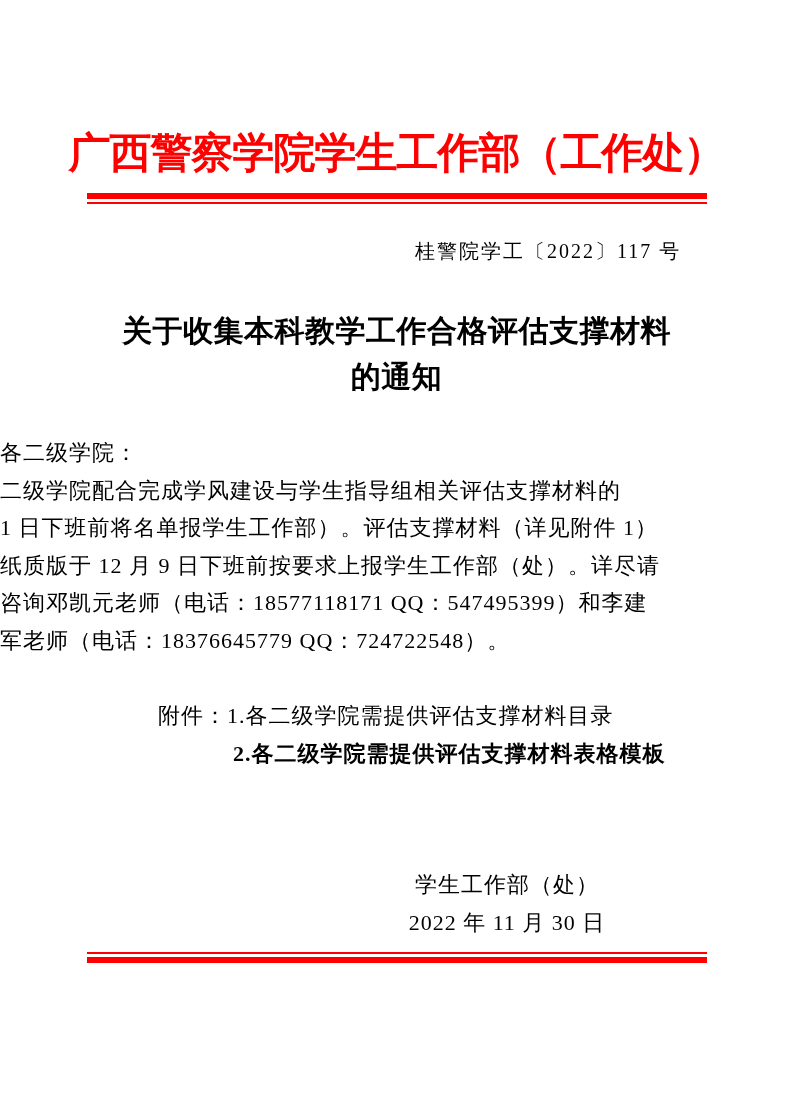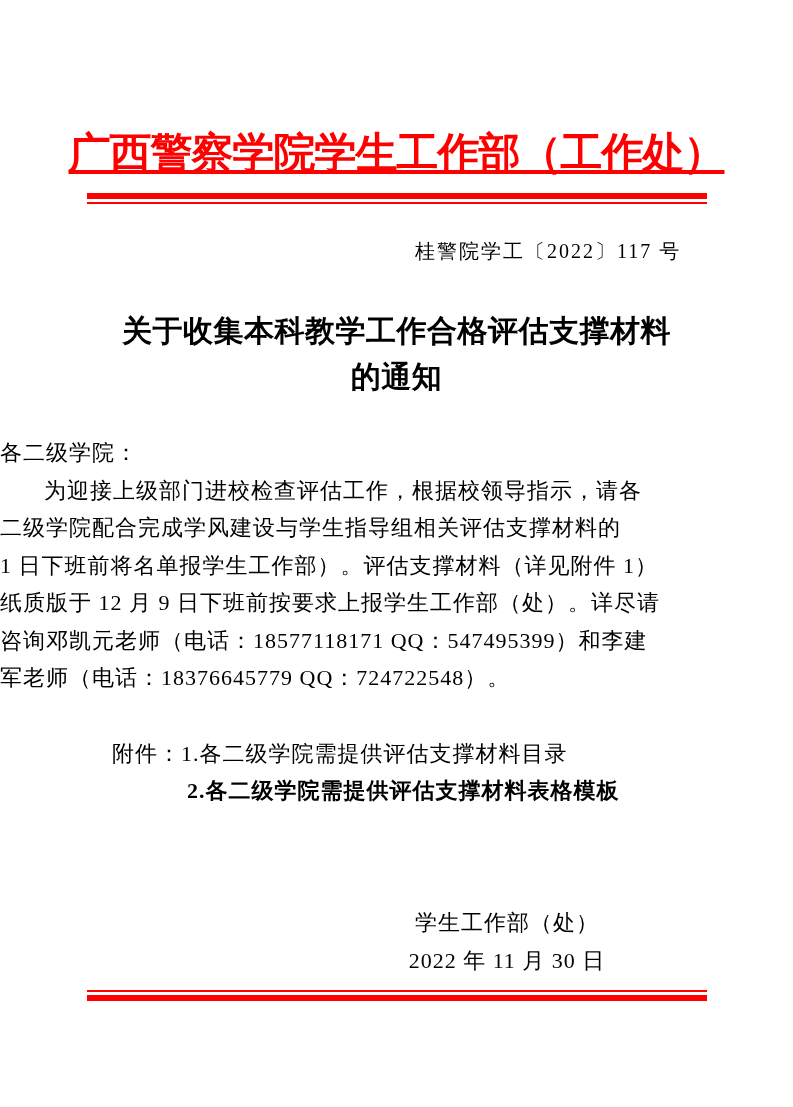--- a/index.html
+++ b/index.html
@@ -21,21 +21,20 @@
     padding-top: 122px;
   }
   .letterhead {
     text-align: center;
     font-size: 42px;
     font-weight: bold;
     letter-spacing: -1px;
     line-height: 62px;
     color: var(--accent, #ff0000);
     white-space: nowrap;
-    text-decoration: underline;
   }
   .rule {
     width: 620px;
     margin-left: 87px;
   }
   .rule-top { margin-top: 9px; }
   .rule-bottom { margin-top: 10px; }
   .rule .thick { height: 6px; background: var(--accent, #ff0000); }
   .rule .thin  { height: 2px; background: var(--accent, #ff0000); }
   .rule .gap   { height: 3px; background: transparent; }
@@ -59,21 +58,21 @@
     margin-top: 34px;
     width: 660px;
     font-size: 22px;
     line-height: 37.5px;
     letter-spacing: 1px;
   }
   .body-text .line { white-space: nowrap; }
   .body-text .indent { text-indent: 44px; }
   .attachments {
     margin-top: 38px;
-    padding-left: 68px;
+    padding-left: 114px;
     font-size: 22px;
     line-height: 37.5px;
     letter-spacing: 1px;
   }
   .attachments .att-first  { margin-left: 44px; white-space: nowrap; }
   .attachments .att-second { margin-left: 119px; white-space: nowrap; font-weight: bold; }
   .signature {
     margin-top: 94px;
     margin-left: 377px;
     width: 260px;
@@ -99,21 +98,20 @@
 
   <div class="doc-number">桂警院学工〔2022〕117 号</div>
 
   <div class="doc-title">
     <div>关于收集本科教学工作合格评估支撑材料</div>
     <div>的通知</div>
   </div>
 
   <div class="body-text">
     <div class="line">各二级学院：</div>
-    <div class="line indent">为迎接上级部门进校检查评估工作，根据校领导指示，请各</div>
     <div class="line">二级学院配合完成学风建设与学生指导组相关评估支撑材料的</div>
     <div class="line">1 日下班前将名单报学生工作部）。评估支撑材料（详见附件 1）</div>
     <div class="line">纸质版于 12 月 9 日下班前按要求上报学生工作部（处）。详尽请</div>
     <div class="line">咨询邓凯元老师（电话：18577118171 QQ：547495399）和李建</div>
     <div class="line">军老师（电话：18376645779 QQ：724722548）。</div>
   </div>
 
   <div class="attachments">
     <div class="att-first">附件：1.各二级学院需提供评估支撑材料目录</div>
     <div class="att-second">2.各二级学院需提供评估支撑材料表格模板</div>

